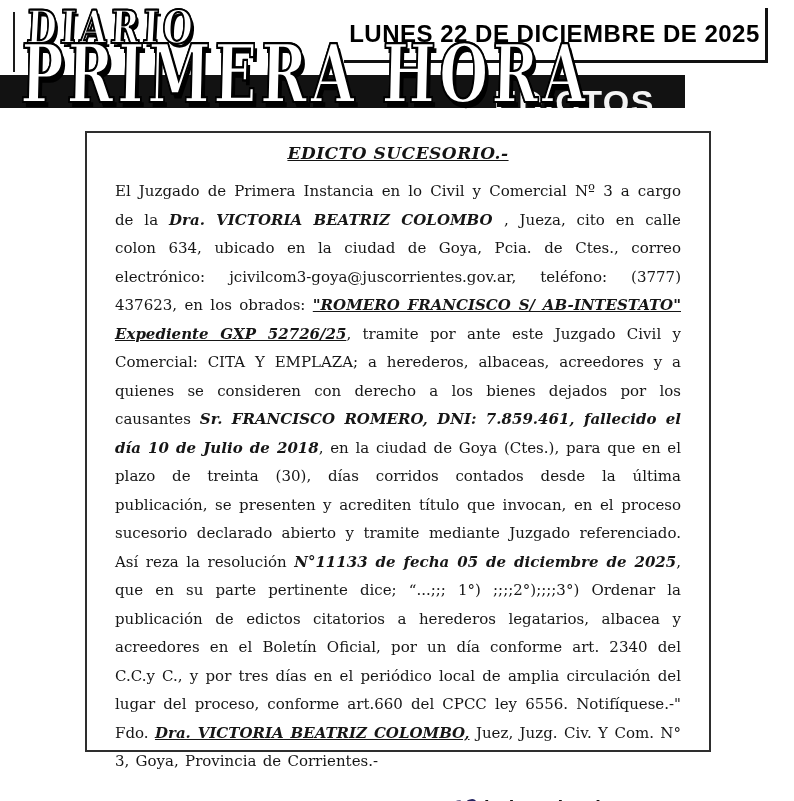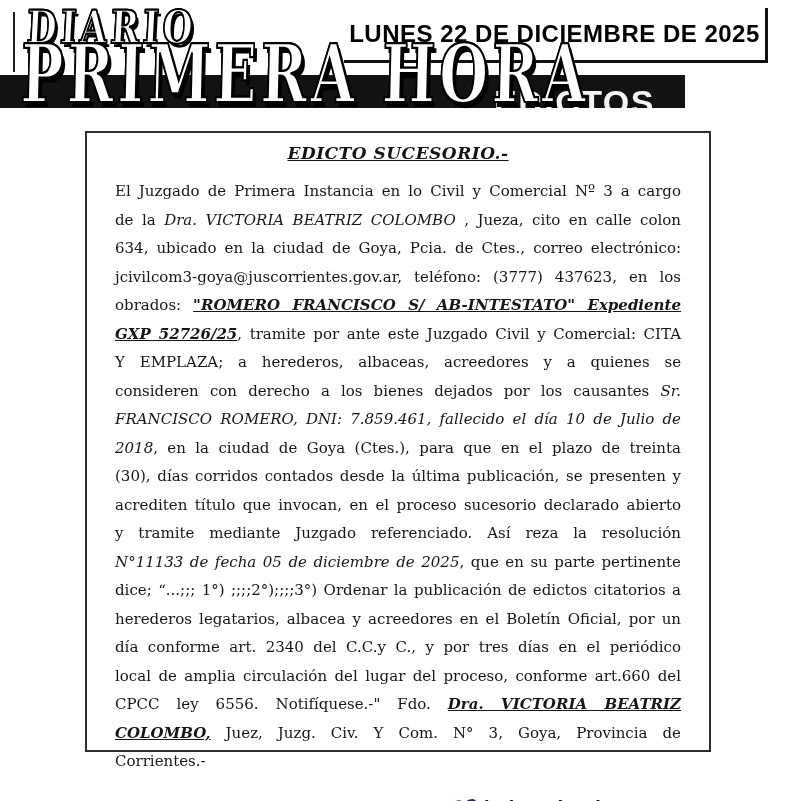--- a/index.html
+++ b/index.html
@@ -91,21 +91,21 @@
     margin-top: 14px;
     font-size: 15px;
     line-height: 28.5px;
     text-align: justify;
     color: #161616;
     word-spacing: 1.5px;
   }
   .run-n  { font-weight: 400; }
   .run-b  { font-weight: 400; }
   .run-i  { }
-  .run-bi { font-weight: 400; font-style: italic; margin-top: 12px; }
+  .run-bi { font-weight: 700; font-style: italic; margin-top: 12px; }
   .run-biu{ font-weight: 700; font-style: italic; text-decoration: underline; }
 
   .closing-line {
     margin-top: 22px;
     text-align: right;
     padding-right: 14px;
     font-size: 16px;
     color: #161616;
   }
   .closing-day {

